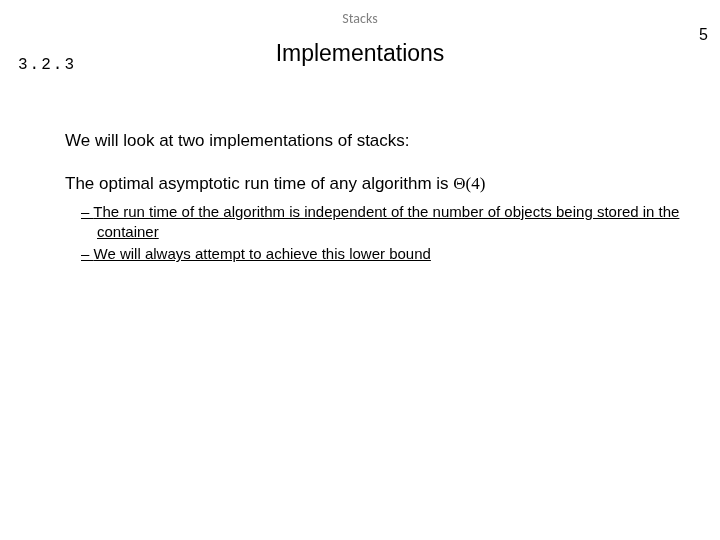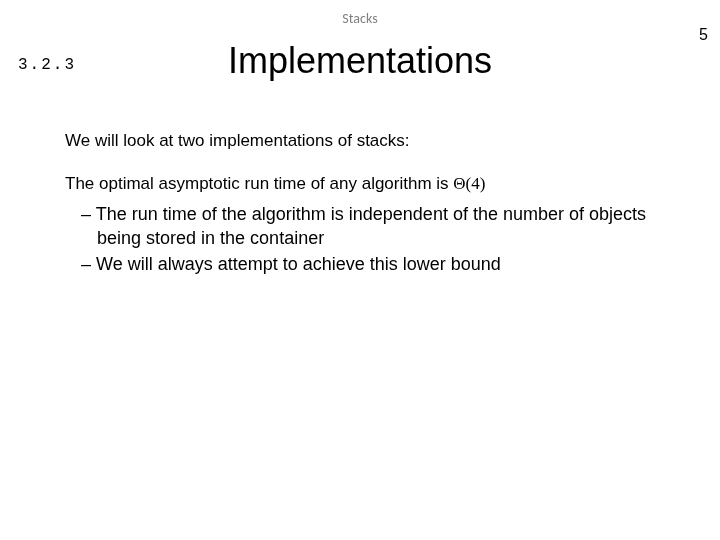--- a/index.html
+++ b/index.html
@@ -1,25 +1,25 @@
 <!DOCTYPE html>
 <html><head>
 <meta charset="utf-8">
 <style>
   * { margin: 0; padding: 0; box-sizing: border-box; }
   html, body { width: 720px; height: 540px; background: #fff; font-family: Arial, Helvetica, sans-serif; color: #000; }
   .slide { position: relative; width: 720px; height: 540px; }
   .header-label { position: absolute; top: 10px; left: 0; width: 100%; text-align: center; font-size: 14px; color: #808080; font-family: Calibri, Arial, sans-serif; }
   .page-number { position: absolute; top: 26px; right: 12px; font-size: 16px; font-family: Arial, sans-serif; }
   .section-number { position: absolute; top: 56px; left: 18px; font-size: 16px; font-family: "Courier New", Courier, monospace; letter-spacing: 2px; }
-  .title { position: absolute; top: 40px; left: 0; width: 100%; text-align: center; font-size: 36px; font-family: Arial, sans-serif; font-weight: normal; }
+  .title { position: absolute; top: 40px; left: 0; width: 100%; text-align: center; font-size: 23px; font-family: Arial, sans-serif; font-weight: normal; }
   .content { position: absolute; top: 130px; left: 65px; right: 30px; font-size: 17px; line-height: 1.35; }
   .para { margin-bottom: 20px; }
   .sub-list { margin-top: 6px; margin-bottom: 18px; }
-  .sub-item { font-size: 18px; padding-left: 32px; text-indent: -16px; margin-bottom: 2px; }
+  .sub-item { font-size: 15px; padding-left: 32px; text-indent: -16px; margin-bottom: 2px; text-decoration: underline; }
   .sub-item::before { content: "–  "; }
   .bold-list { margin-top: 2px; }
   .bold-item { font-size: 22px; font-weight: bold; padding-left: 30px; text-indent: -18px; margin-bottom: 2px; }
   .bold-item::before { content: "– "; }
   .theta { font-family: 'Times New Roman', Times, serif; }
 </style>
 </head>
 <body>
 
 <div class="slide">

